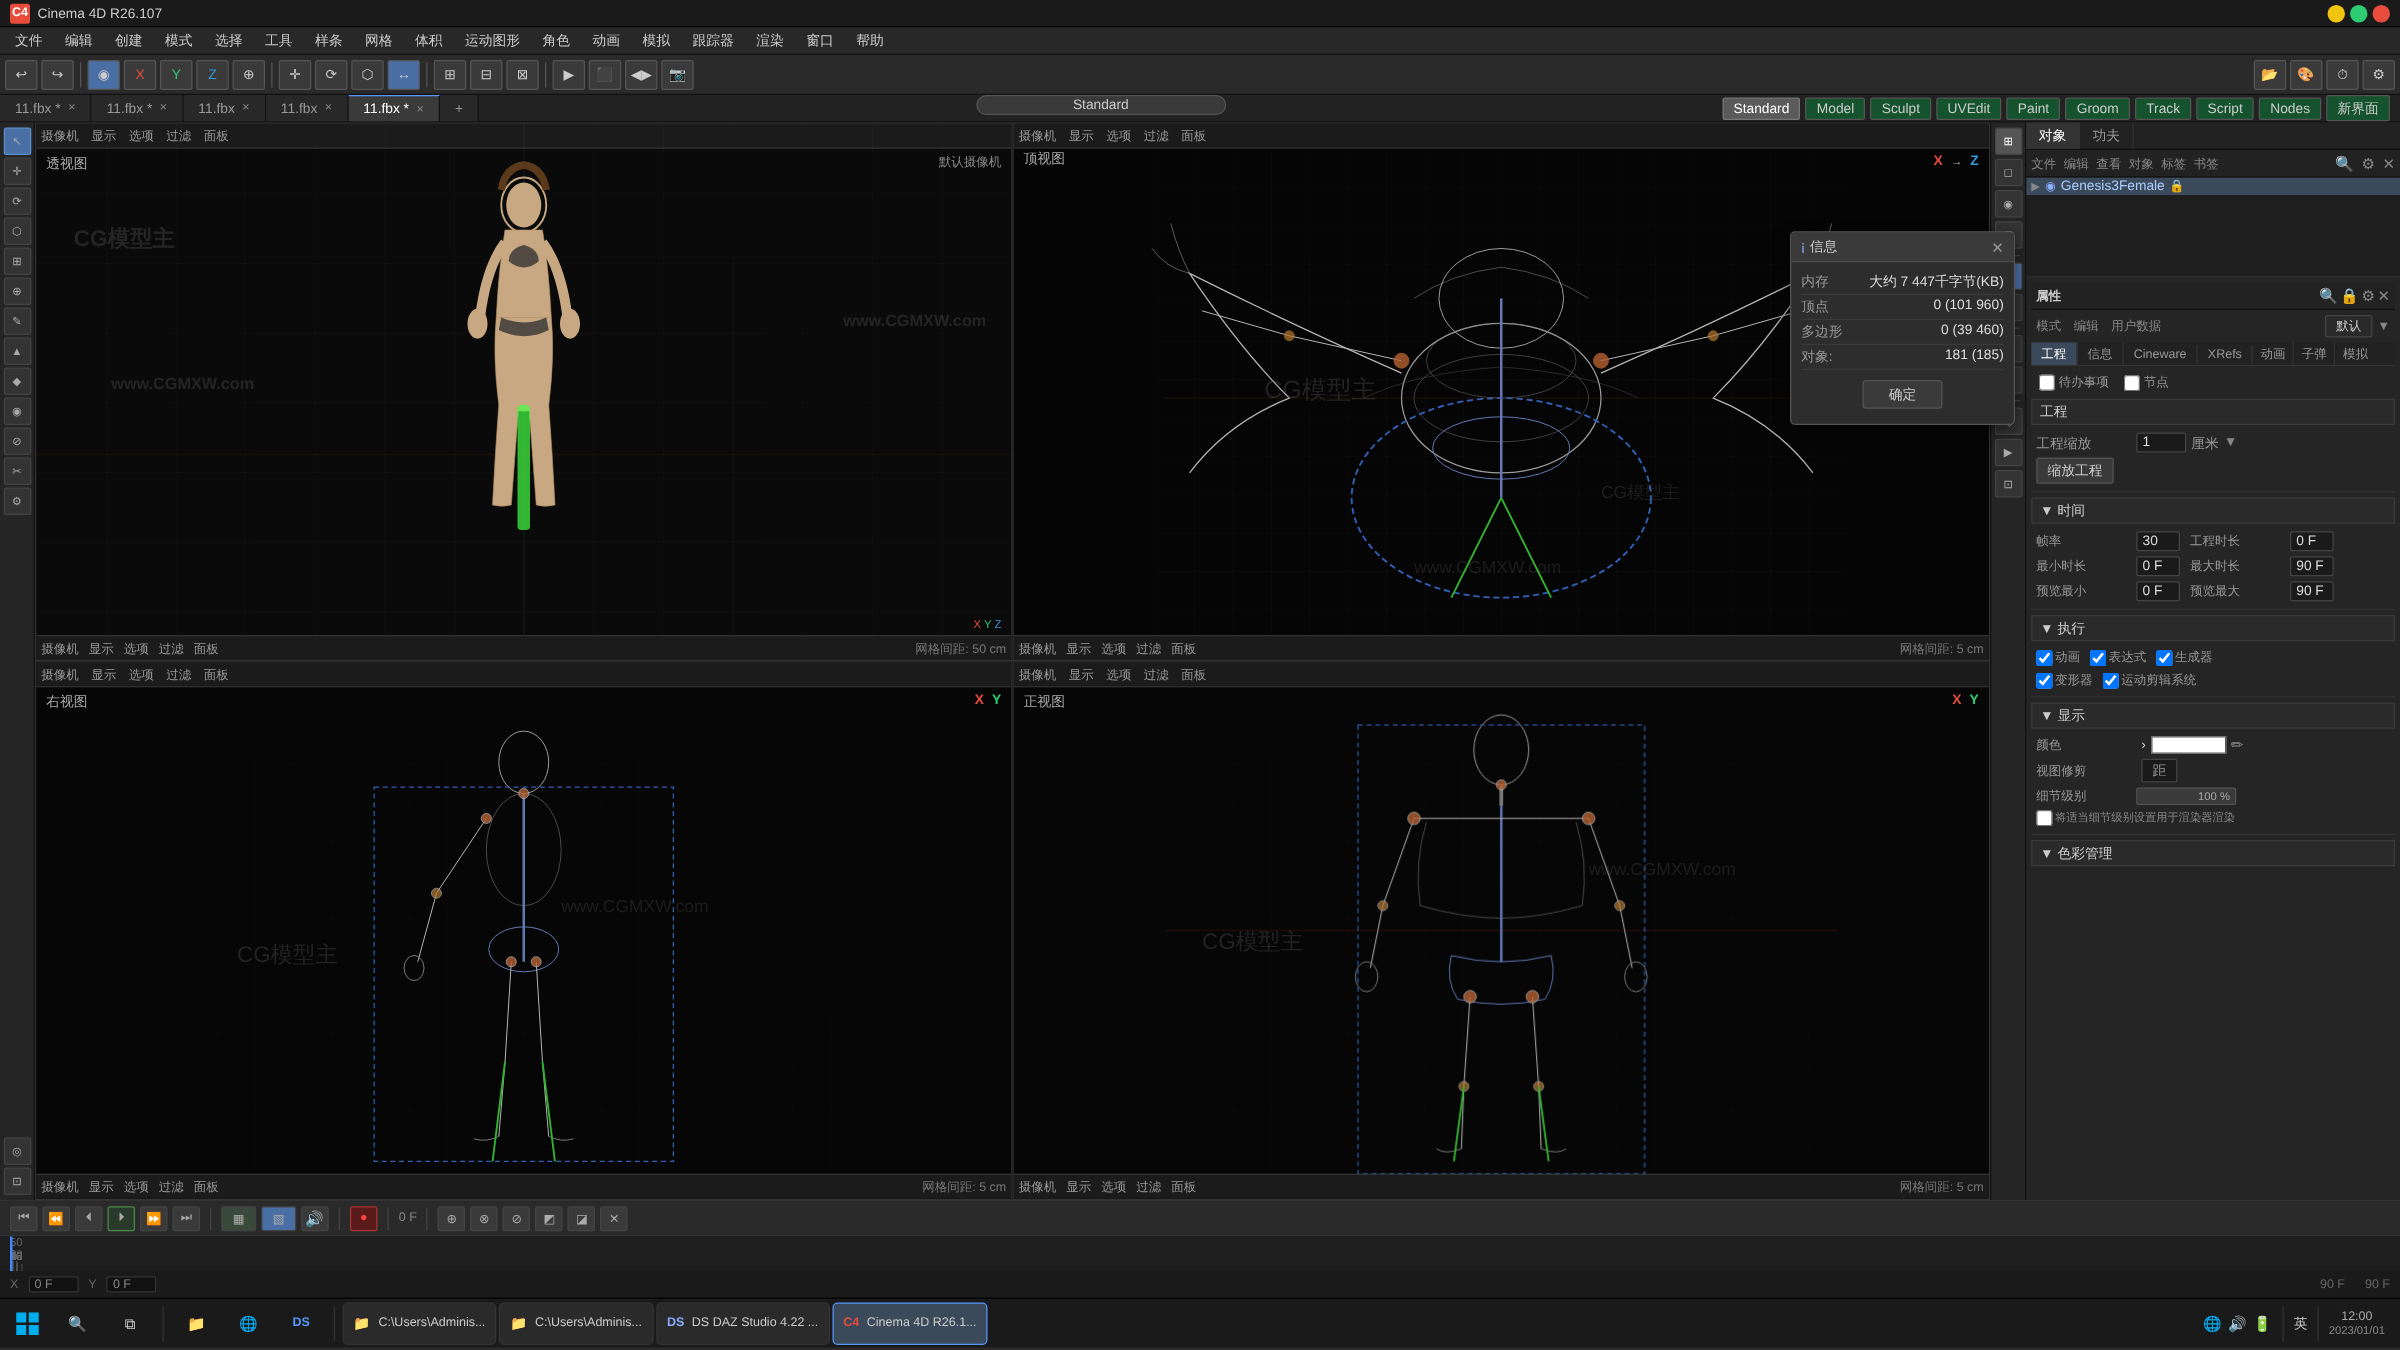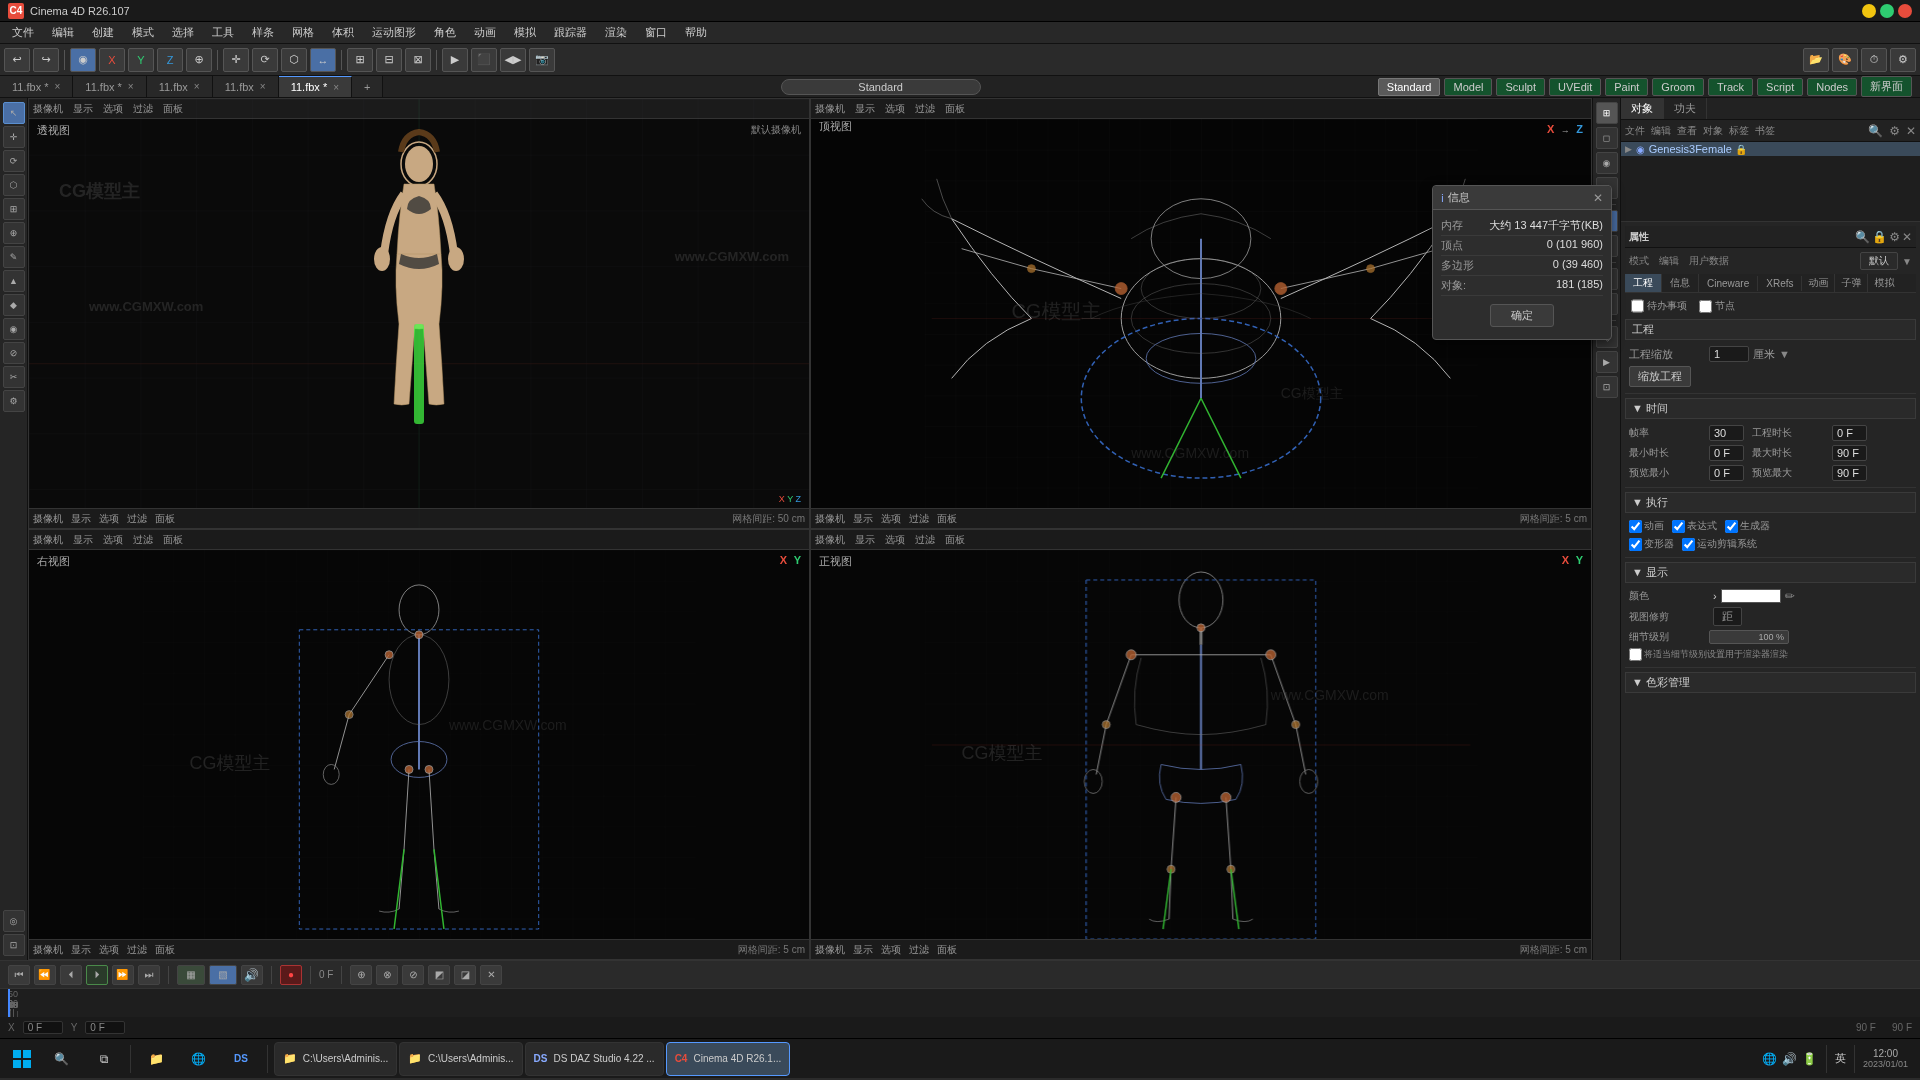--- a/index.html
+++ b/index.html
@@ -85,21 +85,21 @@
       display: flex; align-items: center; justify-content: center;
       color: #ccc; font-size: 11px;
     }
     .toolbar-sep { width: 1px; height: 20px; background: #555; margin: 0 2px; }
 
     
     #tab-bar {
       height: 22px;
       background: #222;
       display: flex;
-      align-items: center;
+      align-items: flex-start;
       border-bottom: 1px solid #111;
     }
     .tab {
       padding: 2px 12px;
       font-size: 11px;
       color: #999;
       cursor: pointer;
       border-right: 1px solid #111;
       height: 100%;
       display: flex; align-items: center;
@@ -1061,21 +1061,21 @@
   <div class="dialog-title">
     <span style="display:flex;align-items:center;gap:4px">
       <span style="color:#88aaff;font-size:11px">ℹ</span>
       <span>信息</span>
     </span>
     <span class="dialog-close">✕</span>
   </div>
   <div class="dialog-body">
     <div class="info-row">
       <span class="info-label">内存</span>
-      <span class="info-value">大约 13 447千字节(KB)</span>
+      <span class="info-value">大约 7 447千字节(KB)</span>
     </div>
     <div class="info-row">
       <span class="info-label">顶点</span>
       <span class="info-value">0 (101 960)</span>
     </div>
     <div class="info-row">
       <span class="info-label">多边形</span>
       <span class="info-value">0 (39 460)</span>
     </div>
     <div class="info-row">

